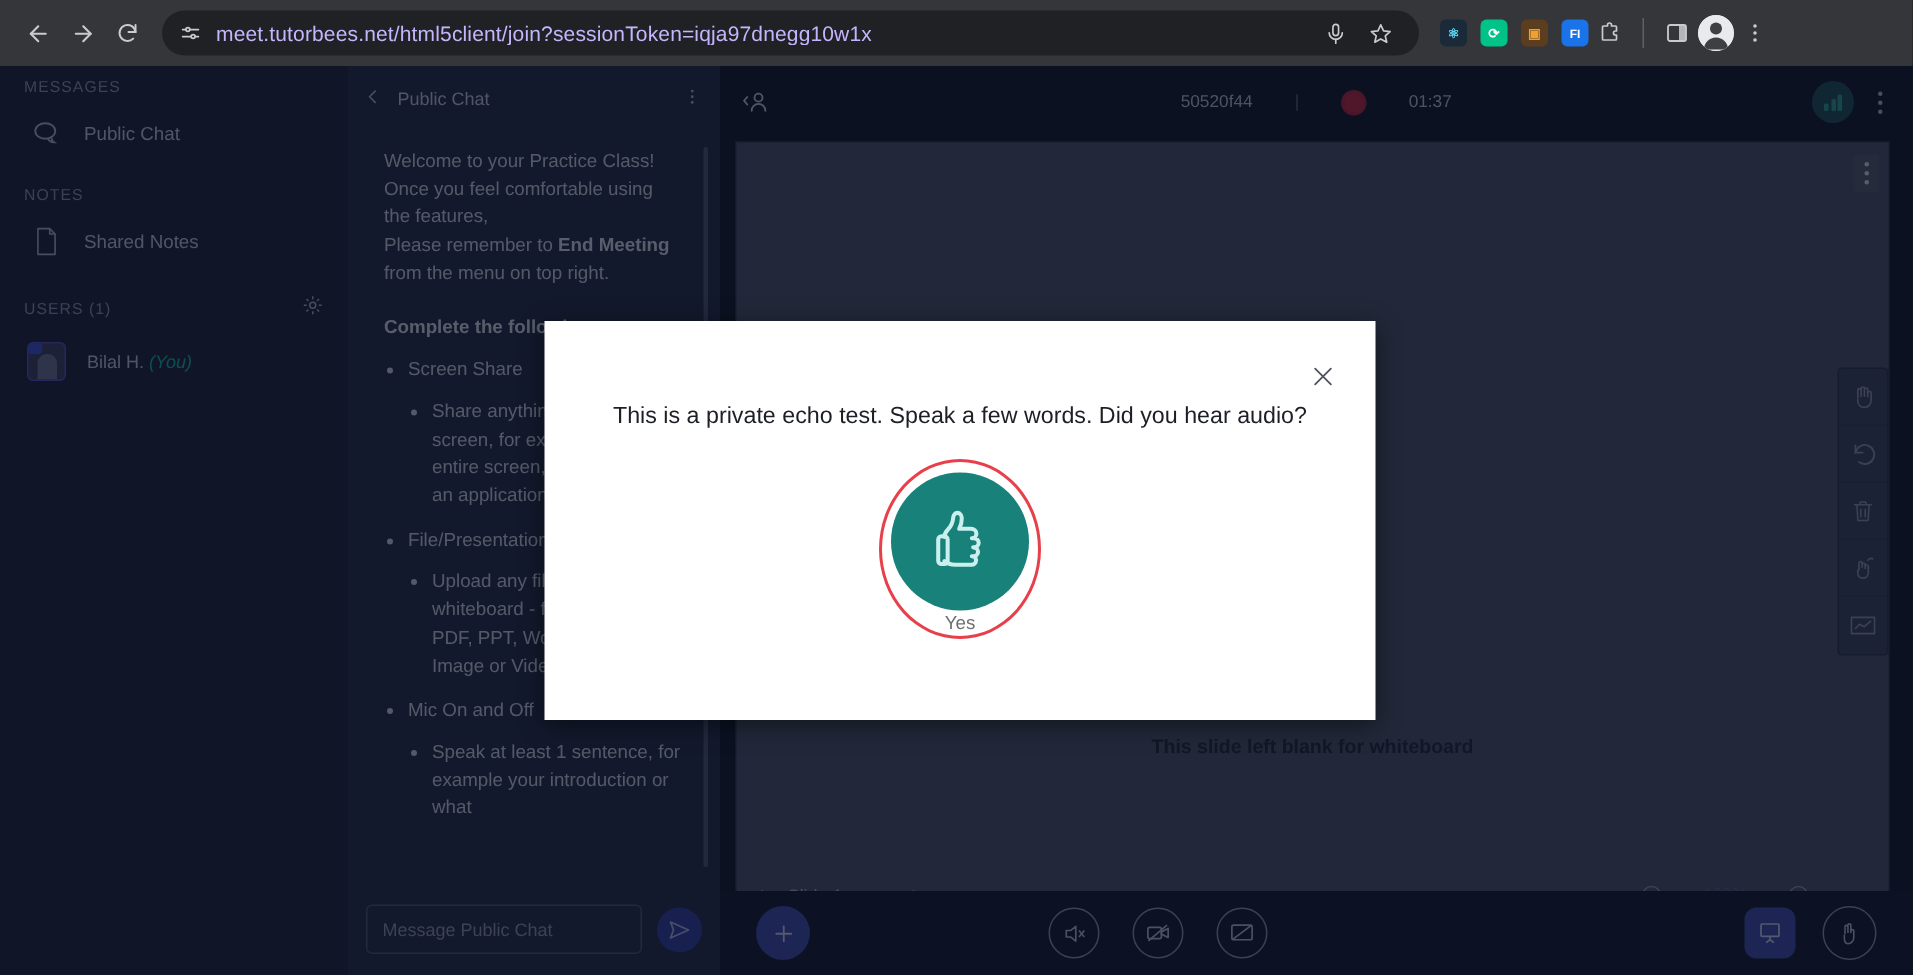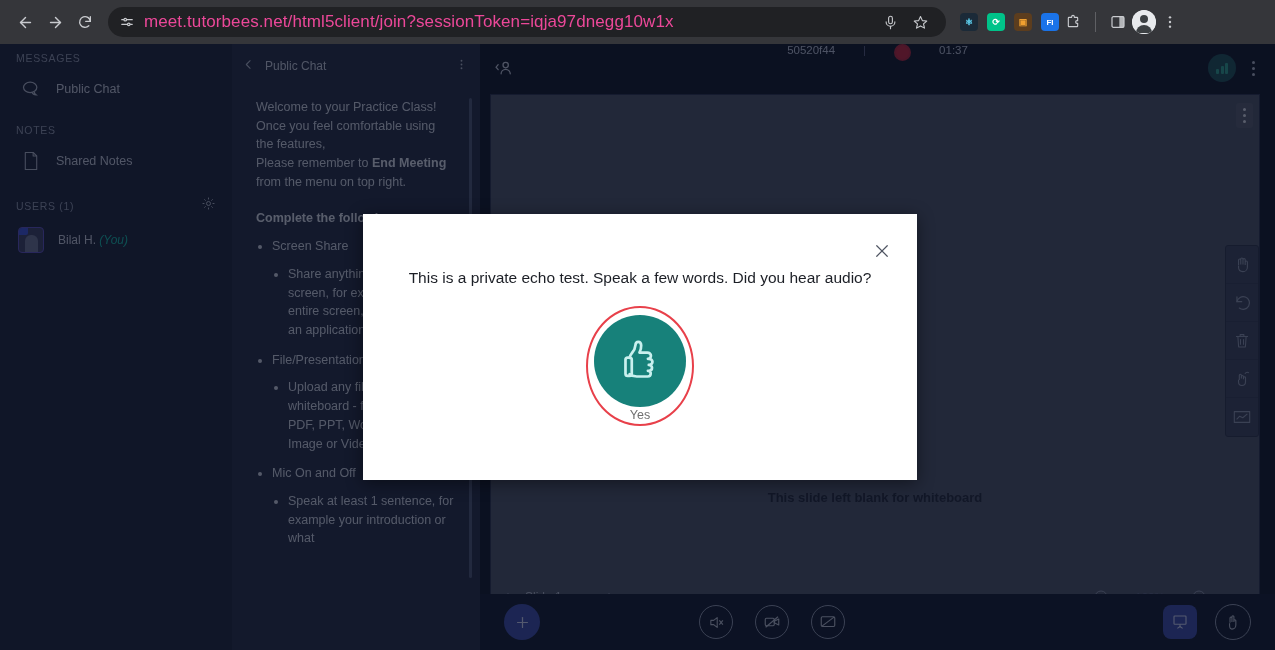--- a/index.html
+++ b/index.html
@@ -30,21 +30,21 @@
     height: 30px;
     margin-left: 8px; margin-right: 6px;
     background: #202124;
     border-radius: 16px;
     display: flex; align-items: center;
     padding: 0 12px;
     max-width: 838px;
   }
   .omnibox .site-icon { flex: none; margin-right: 10px; display:flex; color:#c9cbcf; }
   .omnibox .url {
-    color: #ec4899; font-size: 17px;
+    color: #c4b5fd; font-size: 14px;
     white-space: nowrap; overflow: hidden;
     letter-spacing: .1px;
   }
   .omni-right { display: flex; align-items: center; gap: 2px; margin-left: auto; }
   .icon-btn {
     width: 28px; height: 28px; flex: none;
     display: flex; align-items: center; justify-content: center;
     color: #c9cbcf;
   }
   .ext-icons { display: flex; align-items: center; gap: 9px; margin-left: 8px; }
@@ -169,21 +169,21 @@
     background: #0f1627;
   }
   .meeting-head {
     height: 48px; display: flex; align-items: center;
     padding: 0 14px;
     position: relative;
   }
   .head-left { display:flex; align-items:center; color:#c3c9d8; }
   .head-center {
     position:absolute; left:0; right:0; top:0; height:48px;
-    display:flex; align-items:flex-start; justify-content:center; gap:28px;
+    display:flex; align-items:center; justify-content:center; gap:28px;
     pointer-events:none;
   }
   .session-id { color:#b9c0d1; font-size: 11.5px; }
   .sep { color:#5a6280; font-size: 11.5px; }
   .rec-dot {
     width: 17px; height: 17px; border-radius:50%;
     border: 2px solid #b2243a; background:#c3223b;
     display:flex; align-items:center; justify-content:center;
   }
   .rec-time { color:#b9c0d1; font-size: 11.5px; }
@@ -476,20 +476,28 @@
           <li>
             <span>Mic On and Off</span>
             <ul>
                 <li>Speak at least 1 sentence, for example your introduction or what</li>
               </ul>
           </li>
         </ul>
       </div>
     </div>
 
+    <div class="chat-input-row">
+      <input class="chat-input" type="text" placeholder="Message Public Chat" style="">
+      <span class="send-btn">
+        <svg width="16" height="16" viewBox="0 0 24 24" fill="none" stroke="currentColor" stroke-width="1.8" stroke-linejoin="round">
+            <polygon points="3 4 21 12 3 20 6 12"></polygon>
+          </svg>
+      </span>
+    </div>
   </div>
 
   <div class="meeting">
     <div class="meeting-head">
       <span class="head-left">
         <svg width="20" height="20" viewBox="0 0 24 24" fill="none" stroke="currentColor" stroke-width="1.5" stroke-linecap="round">
             <polyline points="5 8 2.5 11 5 14"></polyline>
             <circle cx="14" cy="8.5" r="3.2"></circle>
             <path d="M8.5 19a5.5 5.5 0 0 1 11 0"></path>
           </svg>

